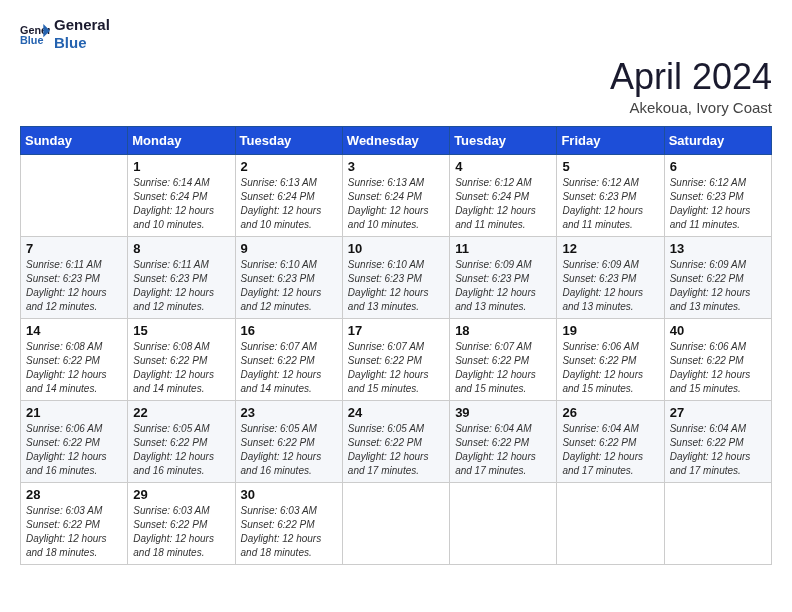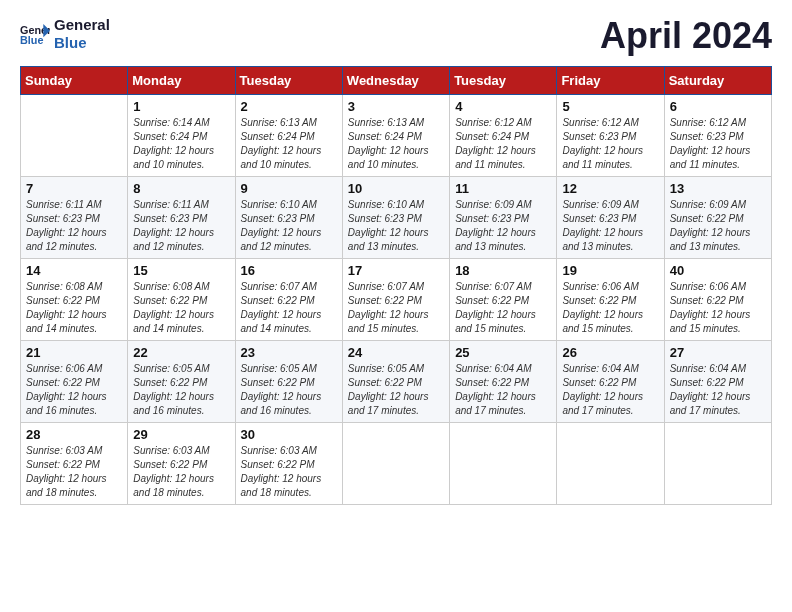--- a/index.html
+++ b/index.html
@@ -31,36 +31,37 @@
     }
     .logo-icon {
       width: 30px;
       height: 24px;
     }
     .title-block {
       text-align: right;
     }
     .title-main {
       font-size: 36px;
-      font-weight: bold;
+      font-weight: normal;
       color: #1a1a2e;
       line-height: 1.1;
+      margin-top: 41px;
     }
     .title-sub {
       font-size: 15px;
       color: #444;
       margin-top: 2px;
     }
     .calendar {
       width: 100%;
       border-collapse: collapse;
       border: 1px solid #ccc;
     }
     .calendar th {
-      background: #b91c1c;
+      background: #1d4ed8;
       color: #fff;
       font-size: 13px;
       font-weight: bold;
       padding: 6px 4px;
       text-align: left;
       border: 1px solid #1e4f9a;
     }
     .calendar td {
       vertical-align: top;
       border: 1px solid #ccc;
@@ -102,20 +103,21 @@
         <text x="0" y="26" font-size="13" font-weight="bold" fill="#2563b0" font-family="Arial">Blue</text>
         <polygon points="28,2 36,10 28,18" fill="#2563b0"></polygon>
       </svg>
       <div style="font-size:15px;font-weight:bold;color:#1a1a2e;line-height:1.2;">
         <div style="color:#1a1a2e;">General</div>
         <div style="color:#2563b0;">Blue</div>
       </div>
     </div>
     <div class="title-block">
       <div class="title-main">April 2024</div>
+      <div class="title-sub">Akekoua, Ivory Coast</div>
     </div>
   </div>
 
   <table class="calendar">
     <thead>
       <tr>
 
       <th>Sunday</th>
           <th>Monday</th>
           <th>Tuesday</th>
@@ -296,21 +298,21 @@
 and 16 minutes.</div>
           </td>
           <td>
             <span class="day-num">24</span>
             <div class="day-info" style="white-space: pre-line;">Sunrise: 6:05 AM
 Sunset: 6:22 PM
 Daylight: 12 hours
 and 17 minutes.</div>
           </td>
           <td>
-            <span class="day-num">25</span>
+            <span class="day-num">39</span>
             <div class="day-info" style="white-space: pre-line;">Sunrise: 6:04 AM
 Sunset: 6:22 PM
 Daylight: 12 hours
 and 17 minutes.</div>
           </td>
           <td>
             <span class="day-num">26</span>
             <div class="day-info" style="white-space: pre-line;">Sunrise: 6:04 AM
 Sunset: 6:22 PM
 Daylight: 12 hours

